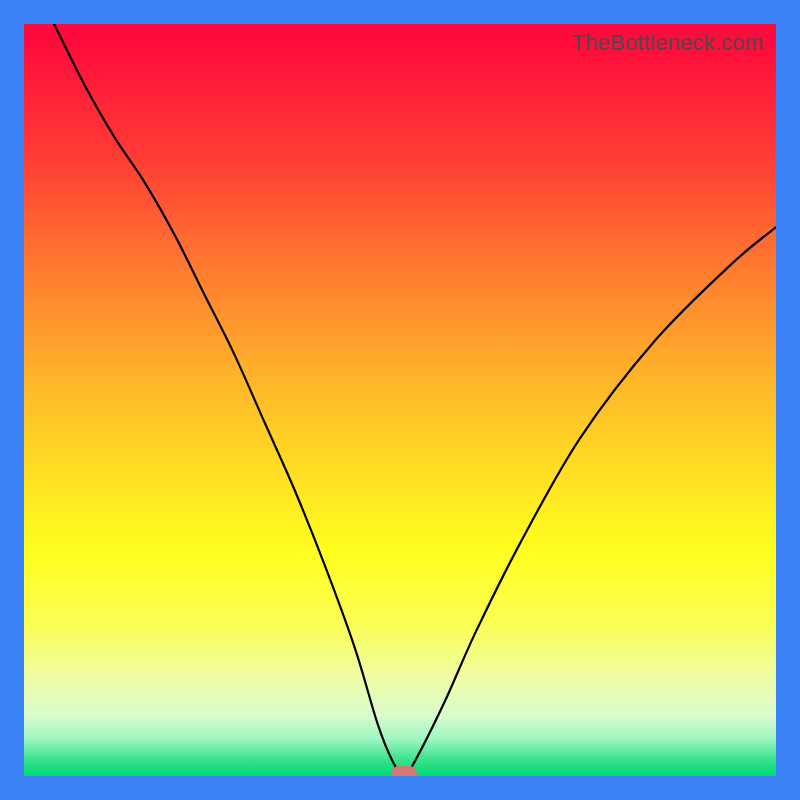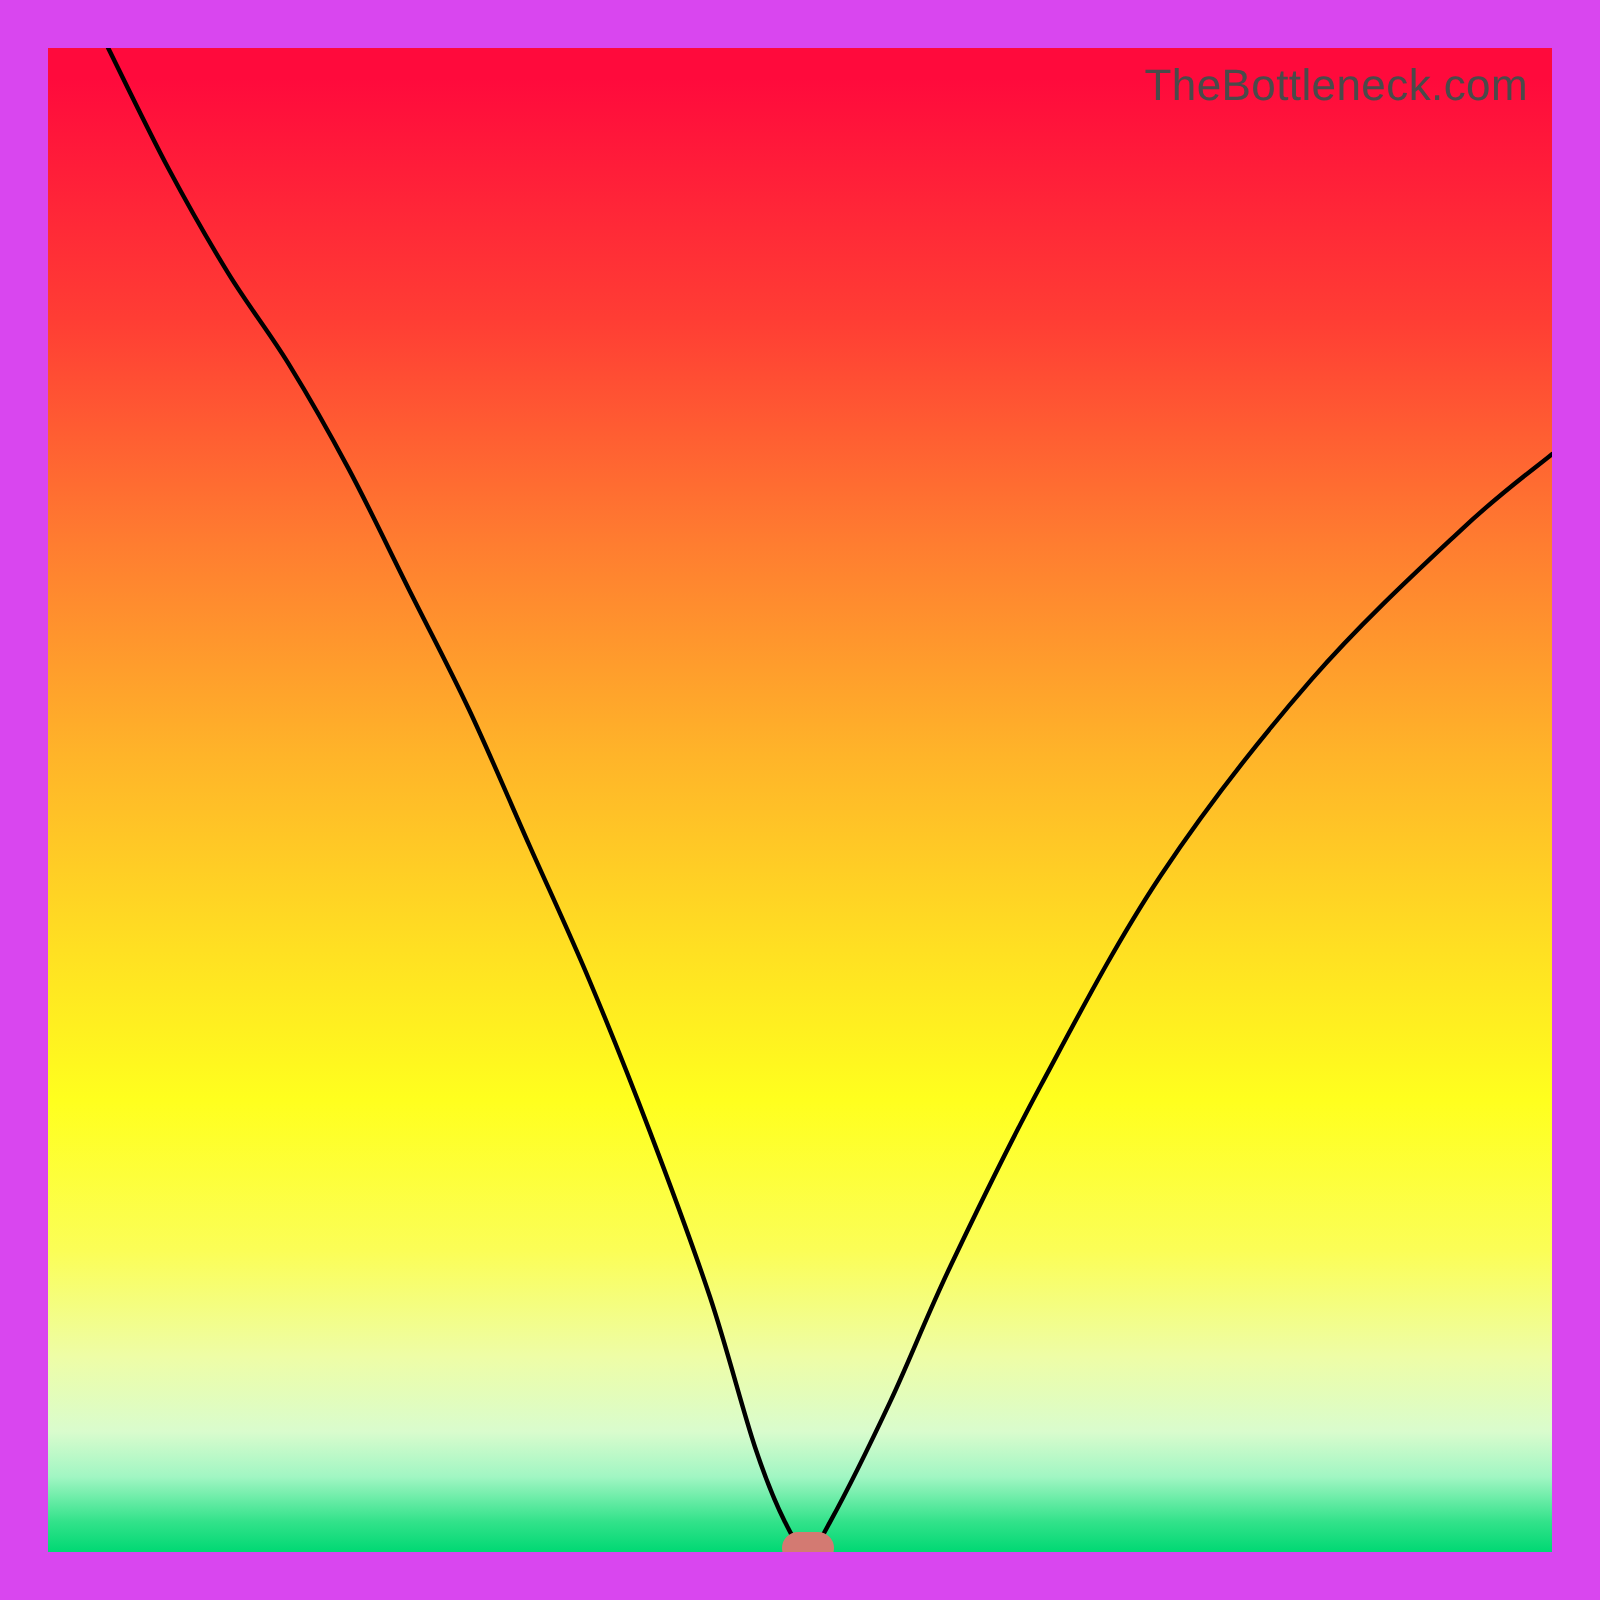--- a/index.html
+++ b/index.html
@@ -7,21 +7,21 @@
     padding: 0;
     width: 800px;
     height: 800px;
     overflow: hidden;
     font-family: Arial, Helvetica, sans-serif;
   }
   .chart-container {
     position: relative;
     width: 800px;
     height: 800px;
-    background: #d946ef;
+    background: #3b82f6;
   }
   .plot-area {
     position: absolute;
     left: 24px;
     top: 24px;
     width: 752px;
     height: 752px;
     background: linear-gradient(to bottom,
       #ff0a3c 0%,
       #ff0a3c 2%,

